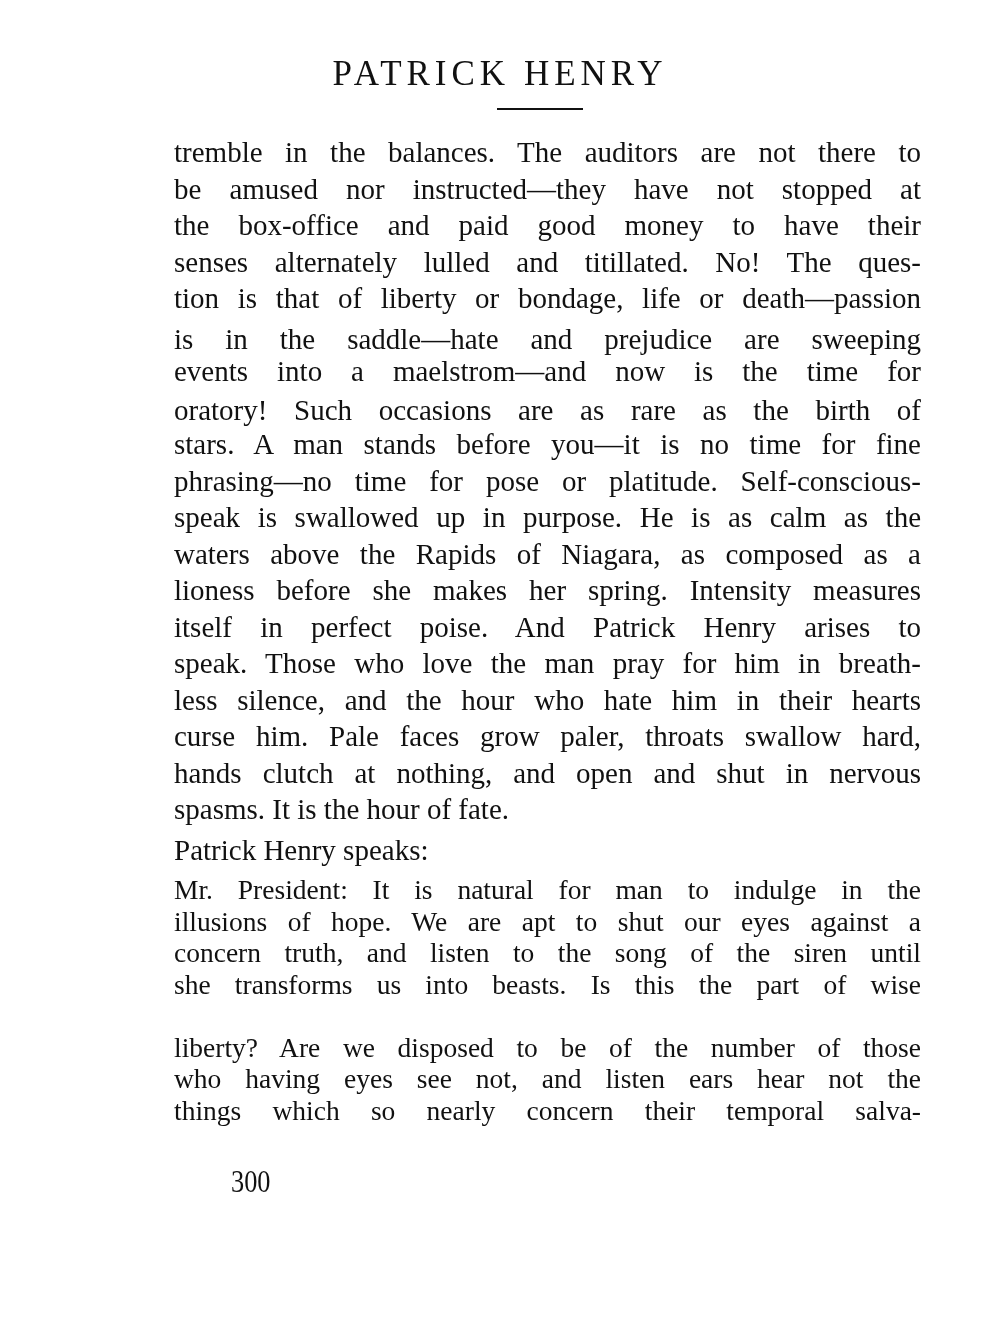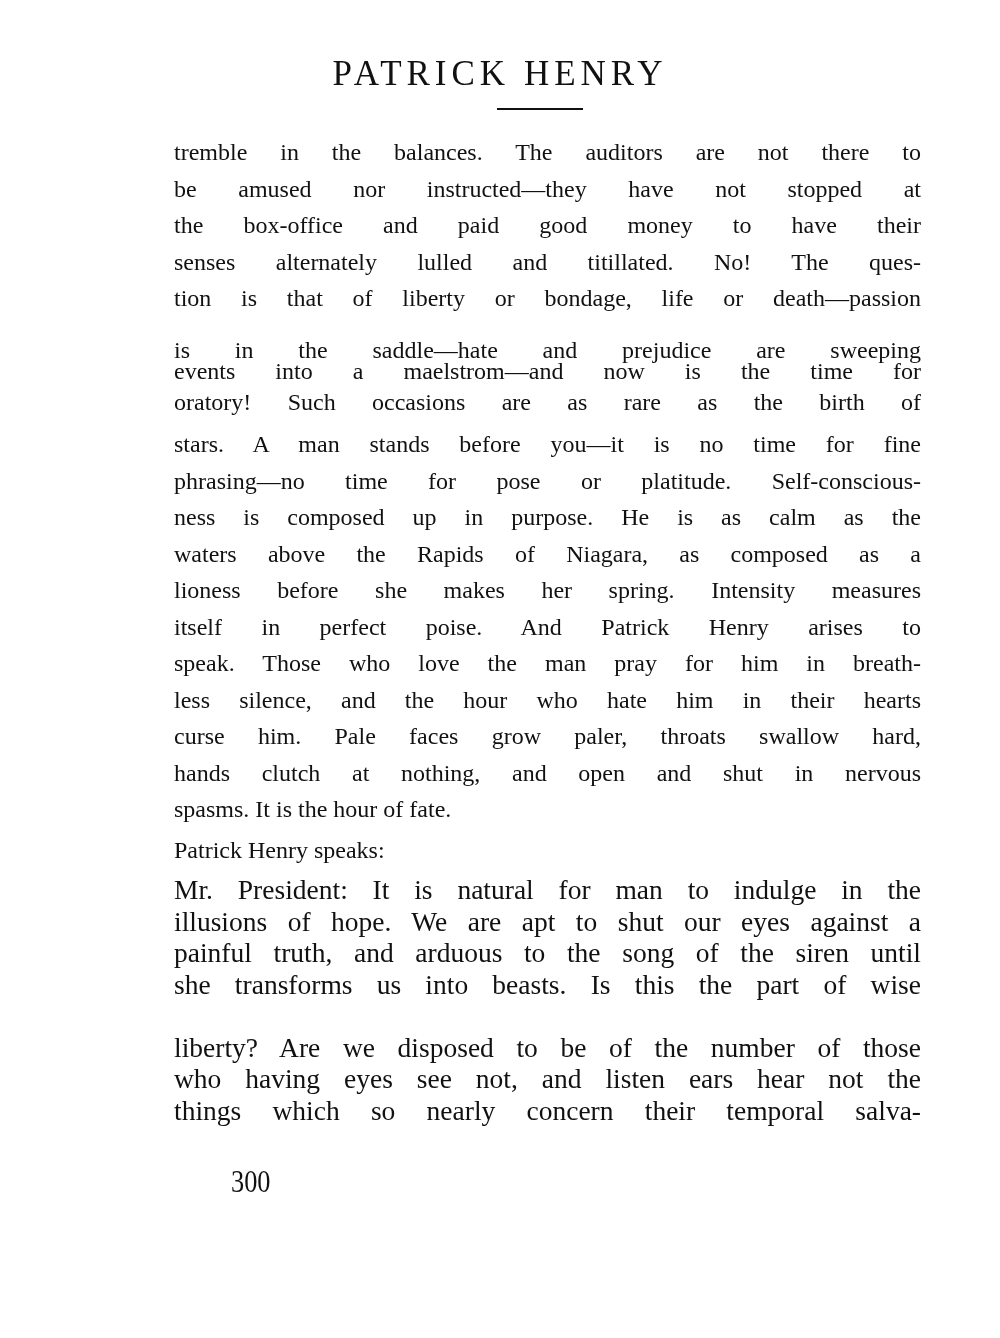--- a/index.html
+++ b/index.html
@@ -1,56 +1,56 @@
 <!DOCTYPE html>
 <html><head>
 <meta charset="utf-8">
 <style>
   html, body { margin: 0; padding: 0; background: #ffffff; }
   body { width: 1000px; height: 1338px; position: relative; overflow: hidden; color: #111111; }
   .page { position: absolute; left: 0; top: 0; width: 1000px; height: 1338px; font-family: "DejaVu Serif", "Liberation Serif", serif; }
   .running-head { position: absolute; left: 0; width: 1000px; top: 52px; text-align: center; font-family: "Liberation Serif", serif; font-size: 35px; letter-spacing: 5px; line-height: 44px; }
   .rule { position: absolute; left: 497px; top: 108px; width: 86px; height: 2px; background: #111; }
   .line { position: absolute; left: 174px; width: 747px; white-space: nowrap; font-family: "Liberation Serif", serif; text-align: justify; text-align-last: justify; }
-  .l1 { font-size: 24px; line-height: 36px; }
+  .l1 { font-size: 29px; line-height: 36px; }
   .l2 { font-size: 27.5px; line-height: 32px; }
   .last { text-align-last: left; }
   .pageno { position: absolute; left: 231px; top: 1162px; font-family: "Liberation Serif", serif; font-size: 31px; line-height: 40px; transform: scaleX(0.85); transform-origin: left; }
 </style>
 </head>
 <body>
 
 <div class="page">
   <div class="running-head">PATRICK HENRY</div>
   <div class="rule"></div>
 
   <div class="line l1" style="top:134px">tremble in the balances. The auditors are not there to</div>
   <div class="line l1" style="top:170.5px">be amused nor instructed—they have not stopped at</div>
   <div class="line l1" style="top:207px">the box-office and paid good money to have their</div>
   <div class="line l1" style="top:243.5px">senses alternately lulled and titillated. No! The ques-</div>
   <div class="line l1" style="top:280px">tion is that of liberty or bondage, life or death—passion</div>
-  <div class="line l1" style="top:332px">is in the saddle—hate and prejudice are sweeping</div>
+  <div class="line l1" style="top:321px">is in the saddle—hate and prejudice are sweeping</div>
   <div class="line l1" style="top:353px">events into a maelstrom—and now is the time for</div>
-  <div class="line l1" style="top:384px">oratory! Such occasions are as rare as the birth of</div>
+  <div class="line l1" style="top:392px">oratory! Such occasions are as rare as the birth of</div>
   <div class="line l1" style="top:426px">stars. A man stands before you—it is no time for fine</div>
   <div class="line l1" style="top:462.5px">phrasing—no time for pose or platitude. Self-conscious-</div>
-  <div class="line l1" style="top:499px">ness is composed up in purpose. He is as calm as the</div>
+  <div class="line l1" style="top:499px">speak is swallowed up in purpose. He is as calm as the</div>
   <div class="line l1" style="top:535.5px">waters above the Rapids of Niagara, as composed as a</div>
   <div class="line l1" style="top:572px">lioness before she makes her spring. Intensity measures</div>
   <div class="line l1" style="top:608.5px">itself in perfect poise. And Patrick Henry arises to</div>
   <div class="line l1" style="top:645px">speak. Those who love the man pray for him in breath-</div>
   <div class="line l1" style="top:681.5px">less silence, and the hour who hate him in their hearts</div>
   <div class="line l1" style="top:718px">curse him. Pale faces grow paler, throats swallow hard,</div>
   <div class="line l1" style="top:754.5px">hands clutch at nothing, and open and shut in nervous</div>
   <div class="line l1 last" style="top:791px">spasms. It is the hour of fate.</div>
 
   <div class="line l1 last" style="top:832px">Patrick Henry speaks:</div>
 
   <div class="line l2" style="top:905.5px">illusions of hope. We are apt to shut our eyes against a</div>
   <div class="line l2" style="top:874px">Mr. President: It is natural for man to indulge in the</div>
-  <div class="line l2" style="top:937px">painful truth, and arduous to the song of the siren until</div>
+  <div class="line l2" style="top:937px">concern truth, and listen to the song of the siren until</div>
   <div class="line l2" style="top:968.5px">she transforms us into beasts. Is this the part of wise</div>
   <div class="line l2" style="top:1031.5px">liberty? Are we disposed to be of the number of those</div>
   <div class="line l2" style="top:1063px">who having eyes see not, and listen ears hear not the</div>
   <div class="line l2" style="top:1094.5px">things which so nearly concern their temporal salva-</div>
 
   <div class="pageno">300</div>
 </div>
 
 </body></html>

